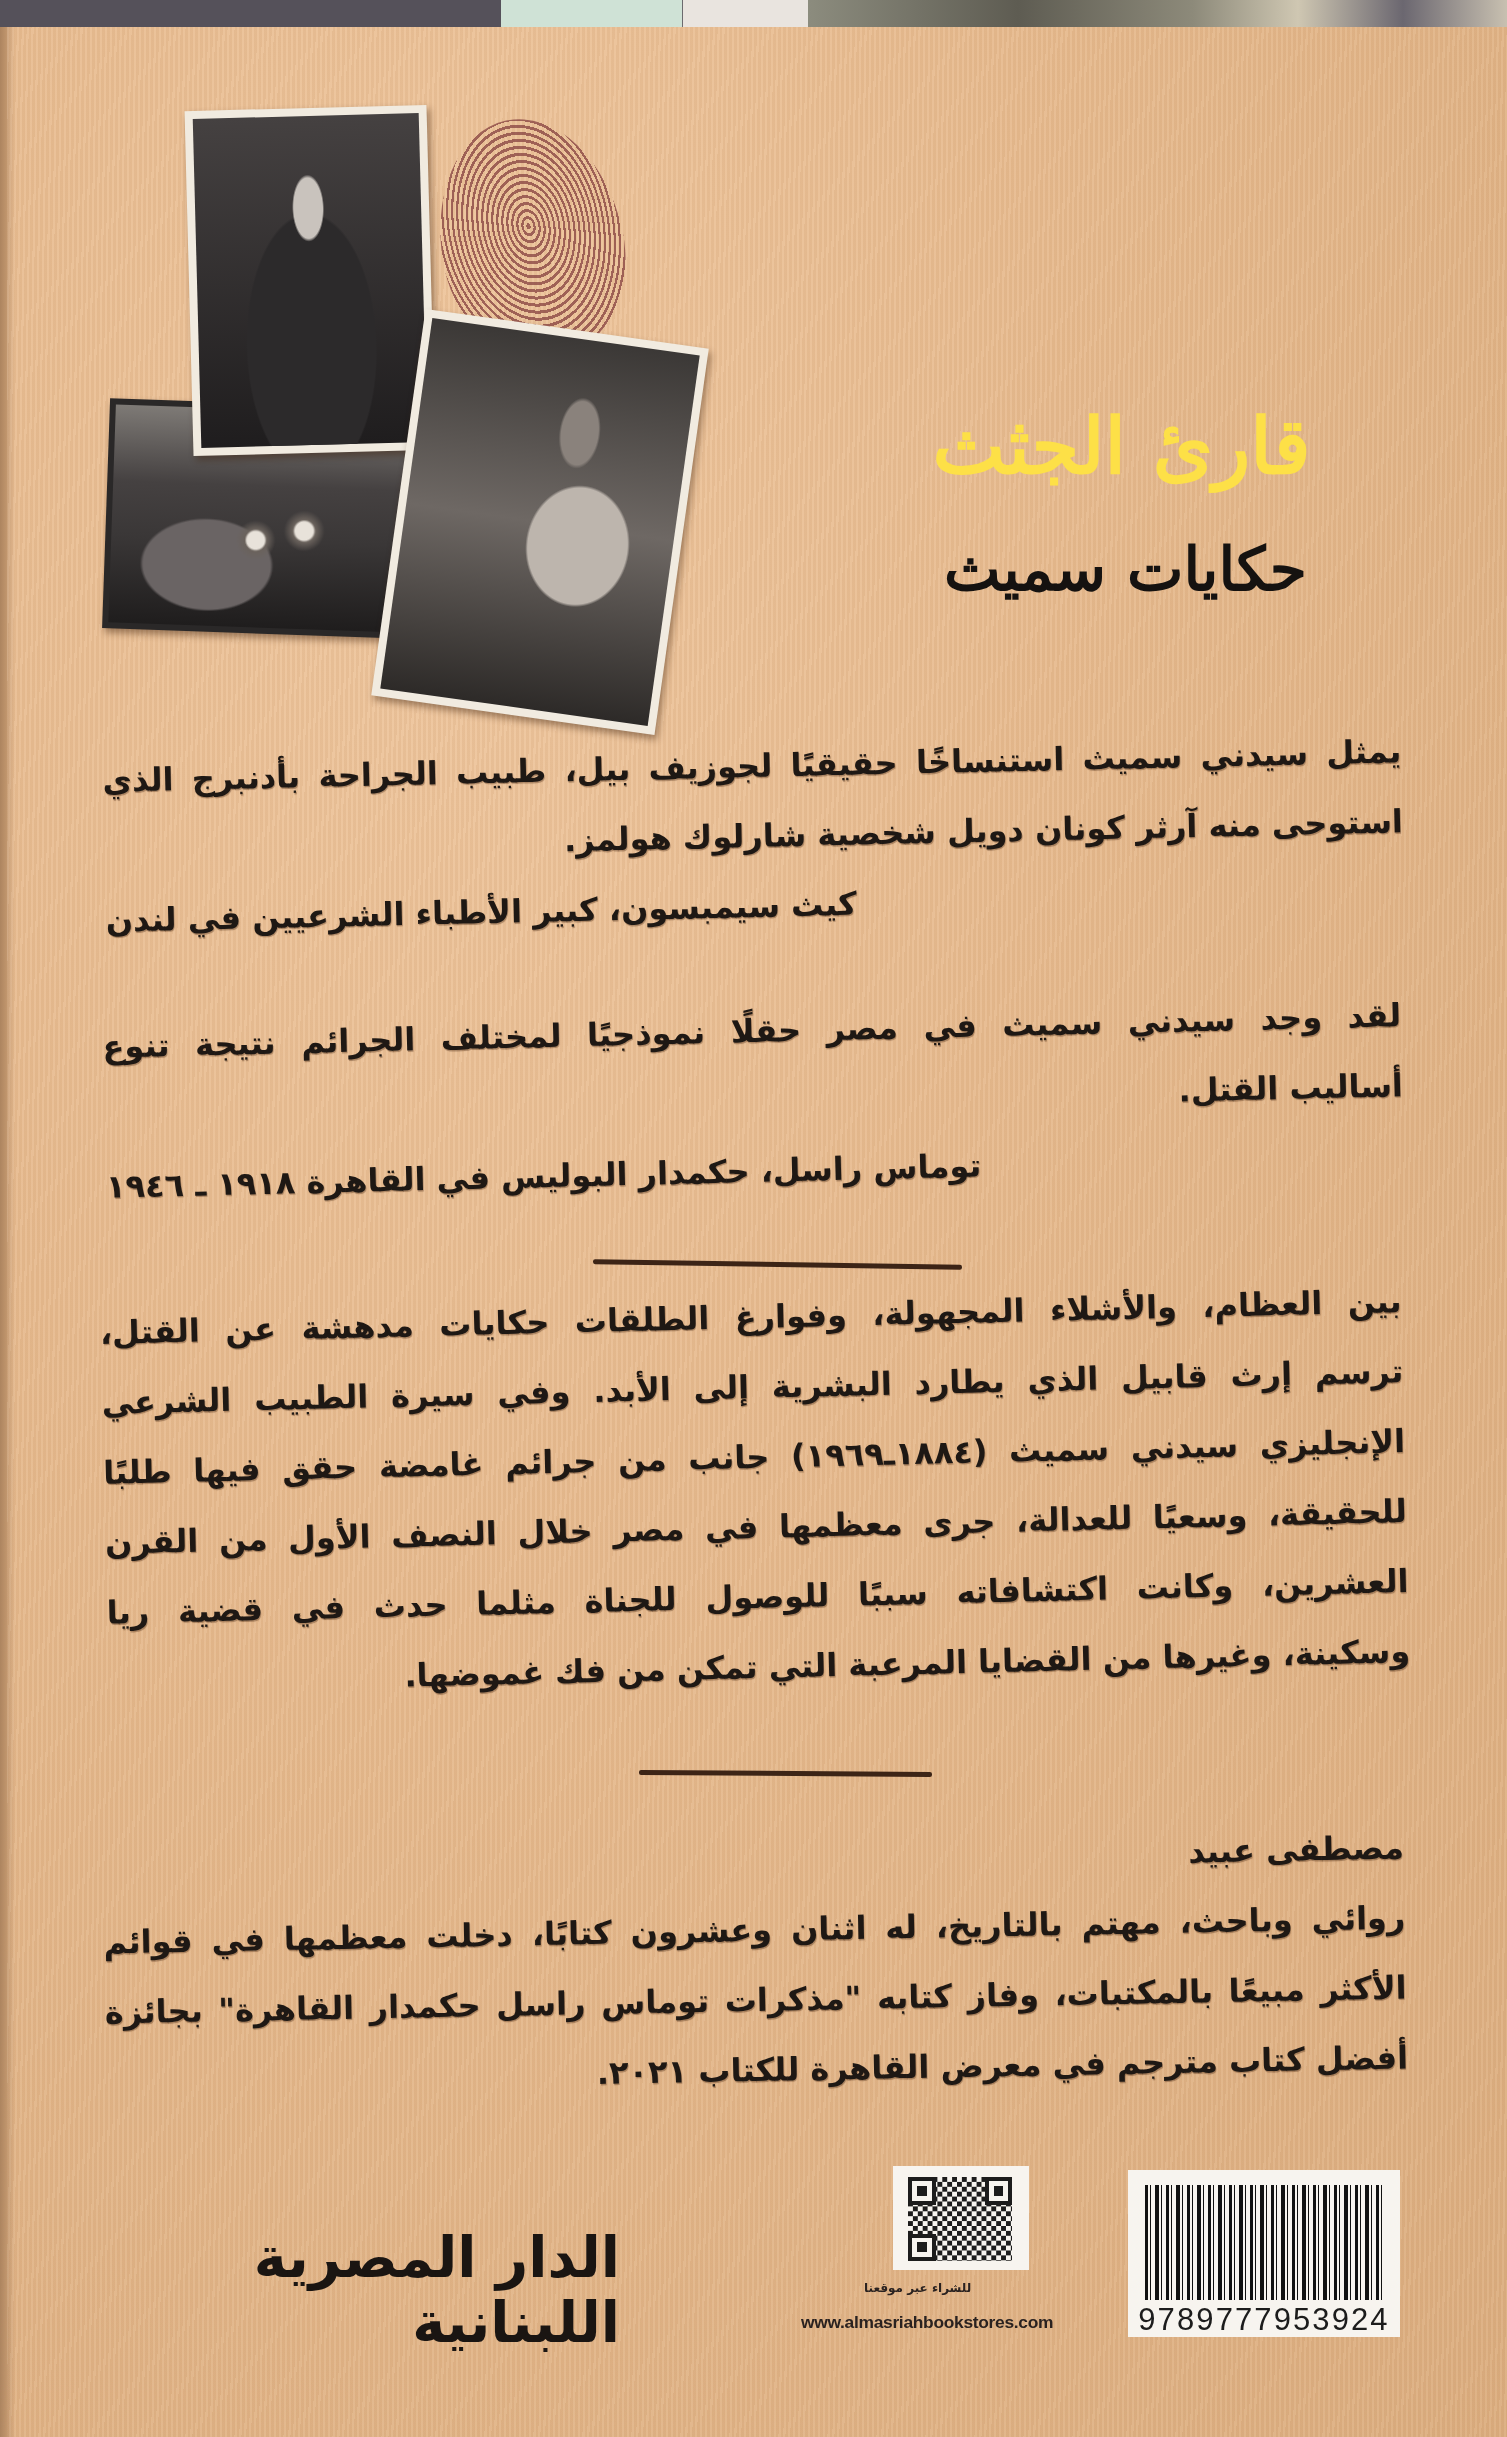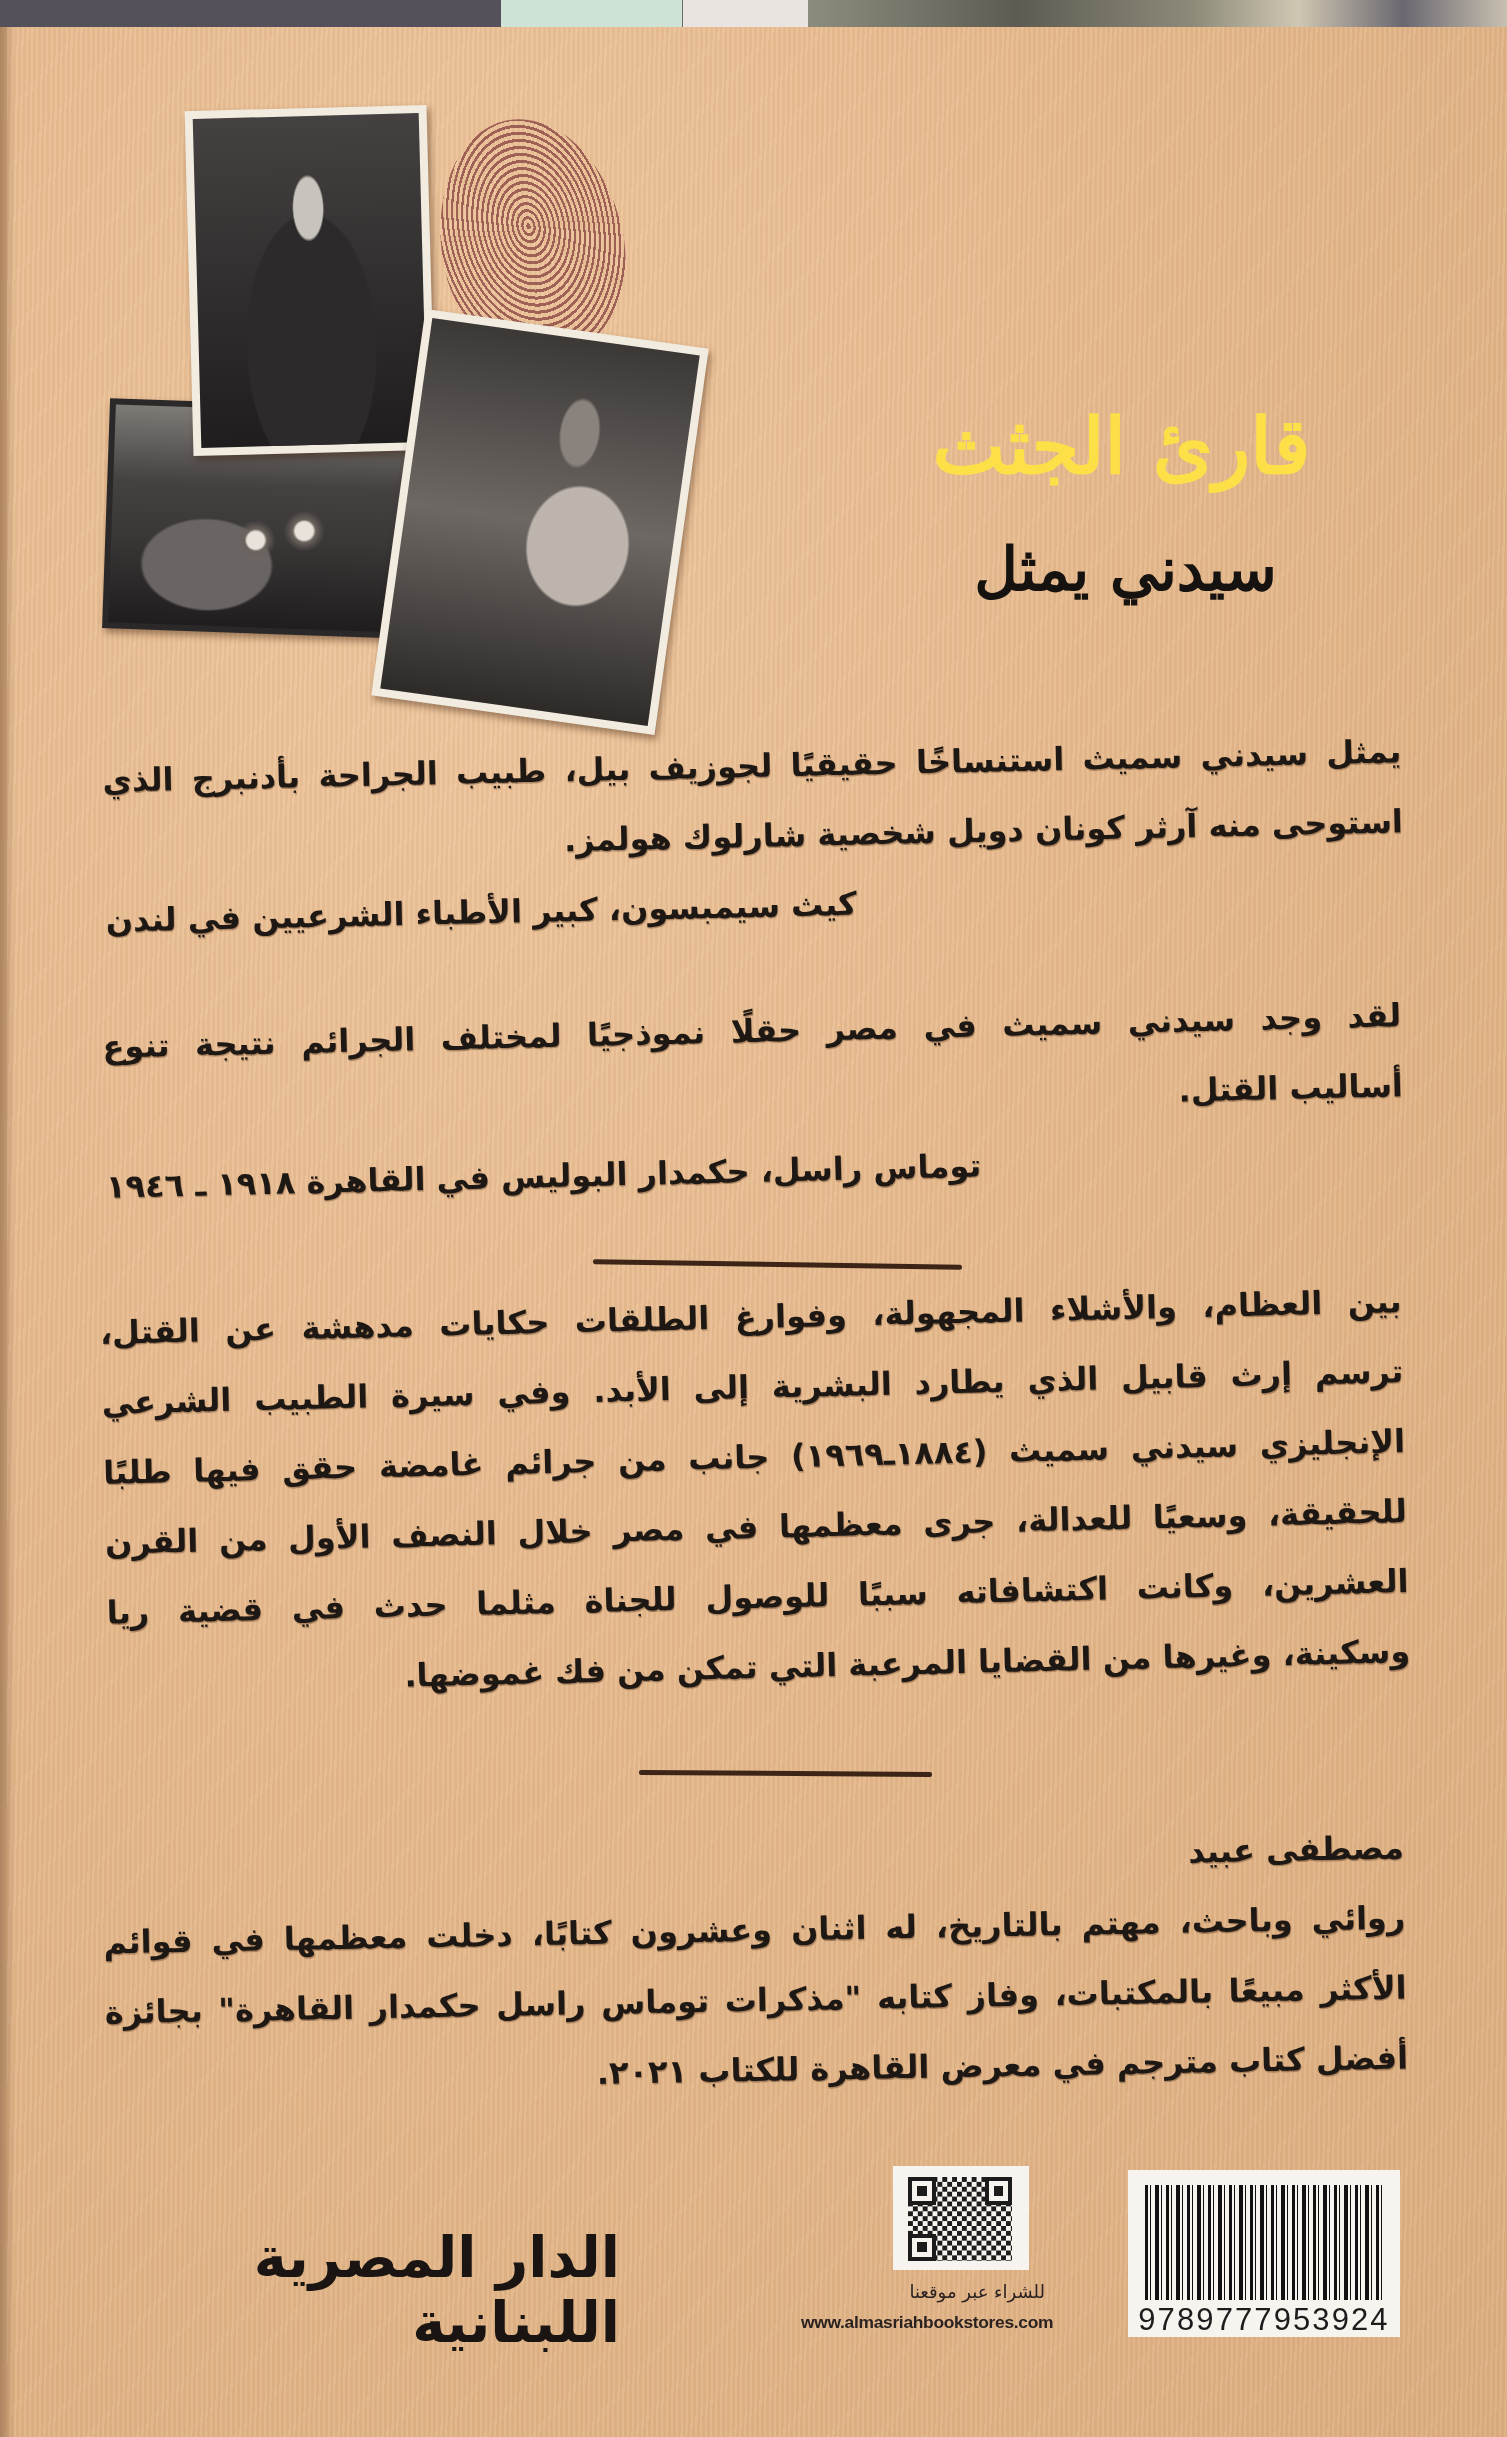--- a/index.html
+++ b/index.html
@@ -48,21 +48,21 @@
   .div1{left:593px;top:1262px;width:369px;transform:rotate(0.9deg);}
   .div2{left:639px;top:1771px;width:293px;transform:rotate(0.4deg);}
   .publisher{position:absolute;left:216px;top:2225px;width:404px;text-align:right;direction:rtl;font-weight:bold;font-size:56px;color:#1a1512;letter-spacing:-1.4px;}
   .qr-box{position:absolute;left:893px;top:2166px;width:136px;height:104px;background:#f7f4ef;}
   .qr{position:absolute;left:15.3px;top:11px;width:104px;height:84px;
     background:
       conic-gradient(#1c1c1c 25%, transparent 0 50%, #1c1c1c 0 75%, transparent 0) 0 0/9.8px 9.8px;}
   .qr .fin{position:absolute;width:19.5px;height:19.5px;border:4.2px solid #1c1c1c;background:#f7f4ef;}
   .qr .fin::after{content:"";position:absolute;left:4.9px;top:4.9px;width:9.8px;height:9.8px;background:#1c1c1c;}
   .qr .f1{left:0;top:0}.qr .f2{right:0;top:0}.qr .f3{left:0;bottom:0}
-  .qr-caption{position:absolute;left:864px;top:2281px;width:181px;text-align:right;direction:rtl;font-weight:normal;font-size:18px;color:#2a2220;}
+  .qr-caption{position:absolute;left:864px;top:2281px;width:181px;text-align:left;direction:rtl;font-weight:bold;font-size:12px;color:#2a2220;}
   .qr-url{position:absolute;left:801px;top:2312px;width:313px;text-align:left;font-family:Liberation Sans, sans-serif;font-weight:bold;font-size:17.4px;color:#2a2220;letter-spacing:-0.3px;}
   .barcode-box{position:absolute;left:1128px;top:2170px;width:272px;height:167px;background:#f7f4ef;}
   .barcode{position:absolute;left:16.7px;top:15.3px;width:237px;height:115px;
     background:repeating-linear-gradient(90deg,#111 0 2.8px,#f7f4ef 2.8px 4.9px,#111 4.9px 6.3px,#f7f4ef 6.3px 9.8px,#111 9.8px 14px,#f7f4ef 14px 16px,#111 16px 17.4px,#f7f4ef 17.4px 21px);}
   .barcode-num{position:absolute;left:7px;top:132px;width:258px;text-align:center;font-family:"Liberation Sans",sans-serif;font-size:31px;color:#1c1c1c;letter-spacing:2.1px;}
 </style>
 </head>
 <body>
 
 <div class="bg-strip">
@@ -80,21 +80,21 @@
   </div>
 <div class="photo p-portrait">
     <div class="img"></div>
   </div>
 <div class="fingerprint"></div>
 <div class="photo p-woman">
     <div class="img"></div>
   </div>
 
 <div class="title">قارئ الجثث</div>
-<div class="author">سيدني يمثل</div>
+<div class="author">حكايات سميث</div>
 
 <div class="body-text para1">
   <span class="line">يمثل سيدني سميث استنساخًا حقيقيًا لجوزيف بيل، طبيب الجراحة بأدنبرج الذي</span>
   <span class="line short">استوحى منه آرثر كونان دويل شخصية شارلوك هولمز.</span>
   <span class="line" style="text-align:left;text-align-last:left;padding-left:0;">كيث سيمبسون، كبير الأطباء الشرعيين في لندن</span>
 </div>
 
 <div class="body-text para2">
   <span class="line">لقد وجد سيدني سميث في مصر حقلًا نموذجيًا لمختلف الجرائم نتيجة تنوع</span>
   <span class="line short">أساليب القتل.</span>

